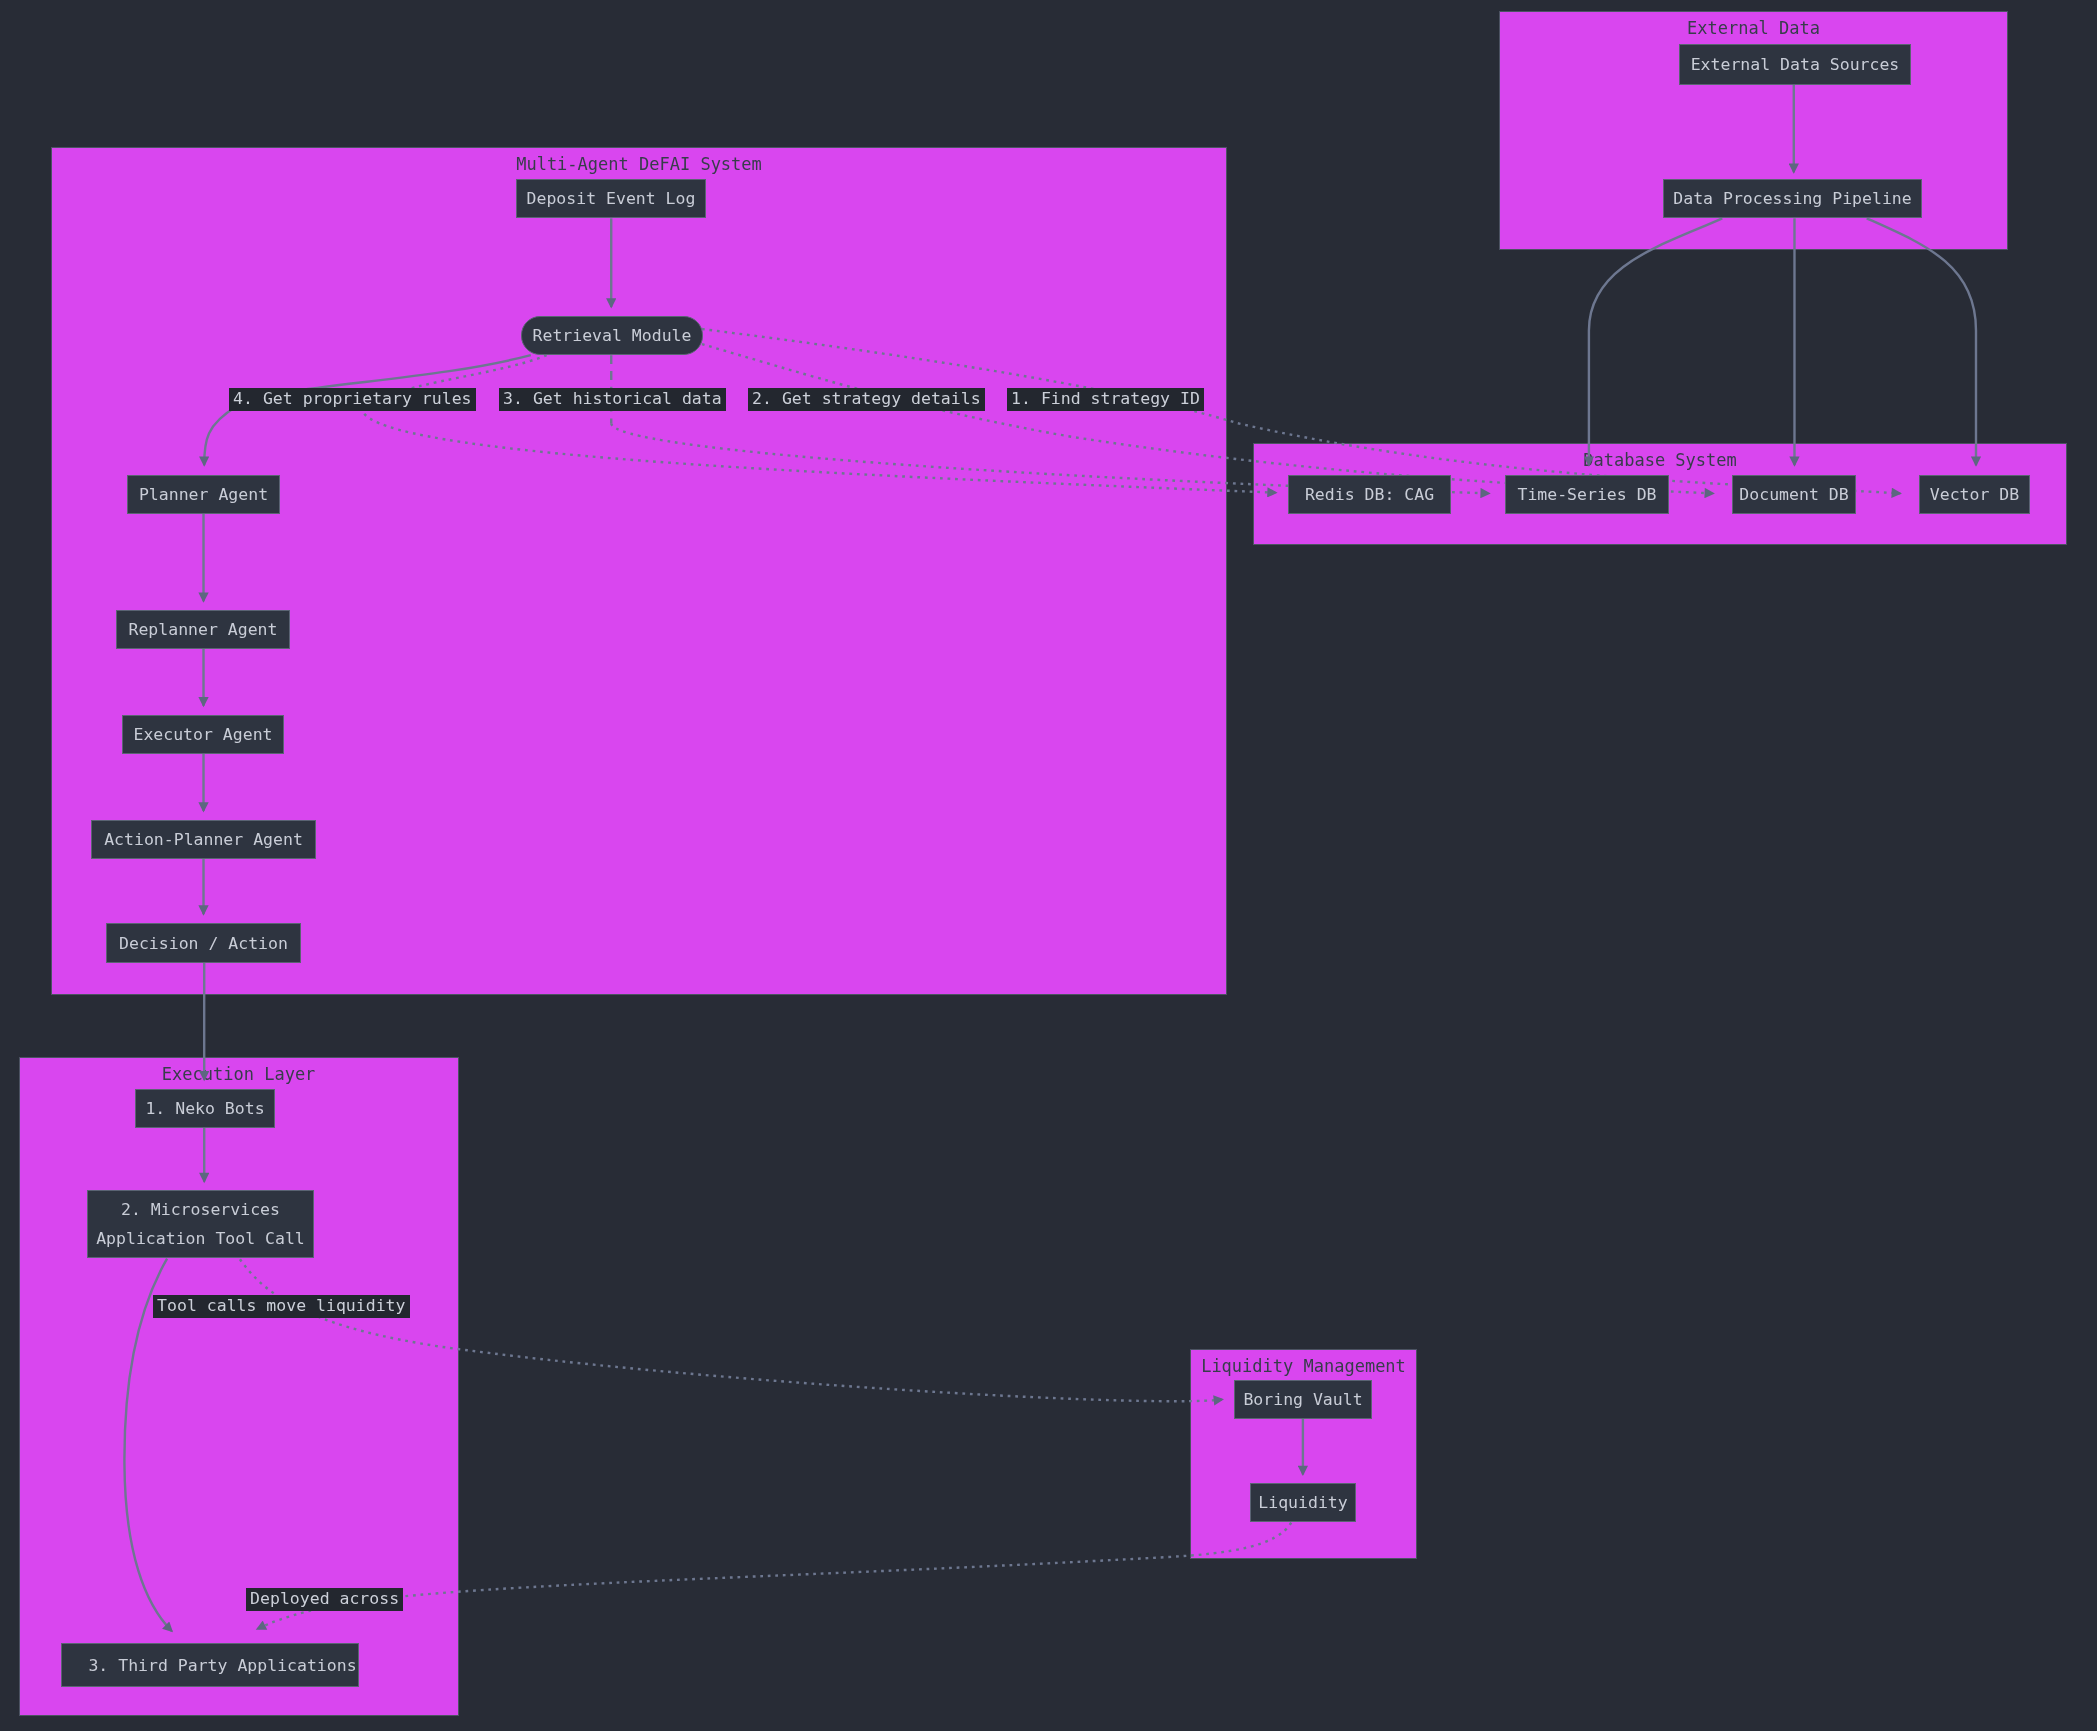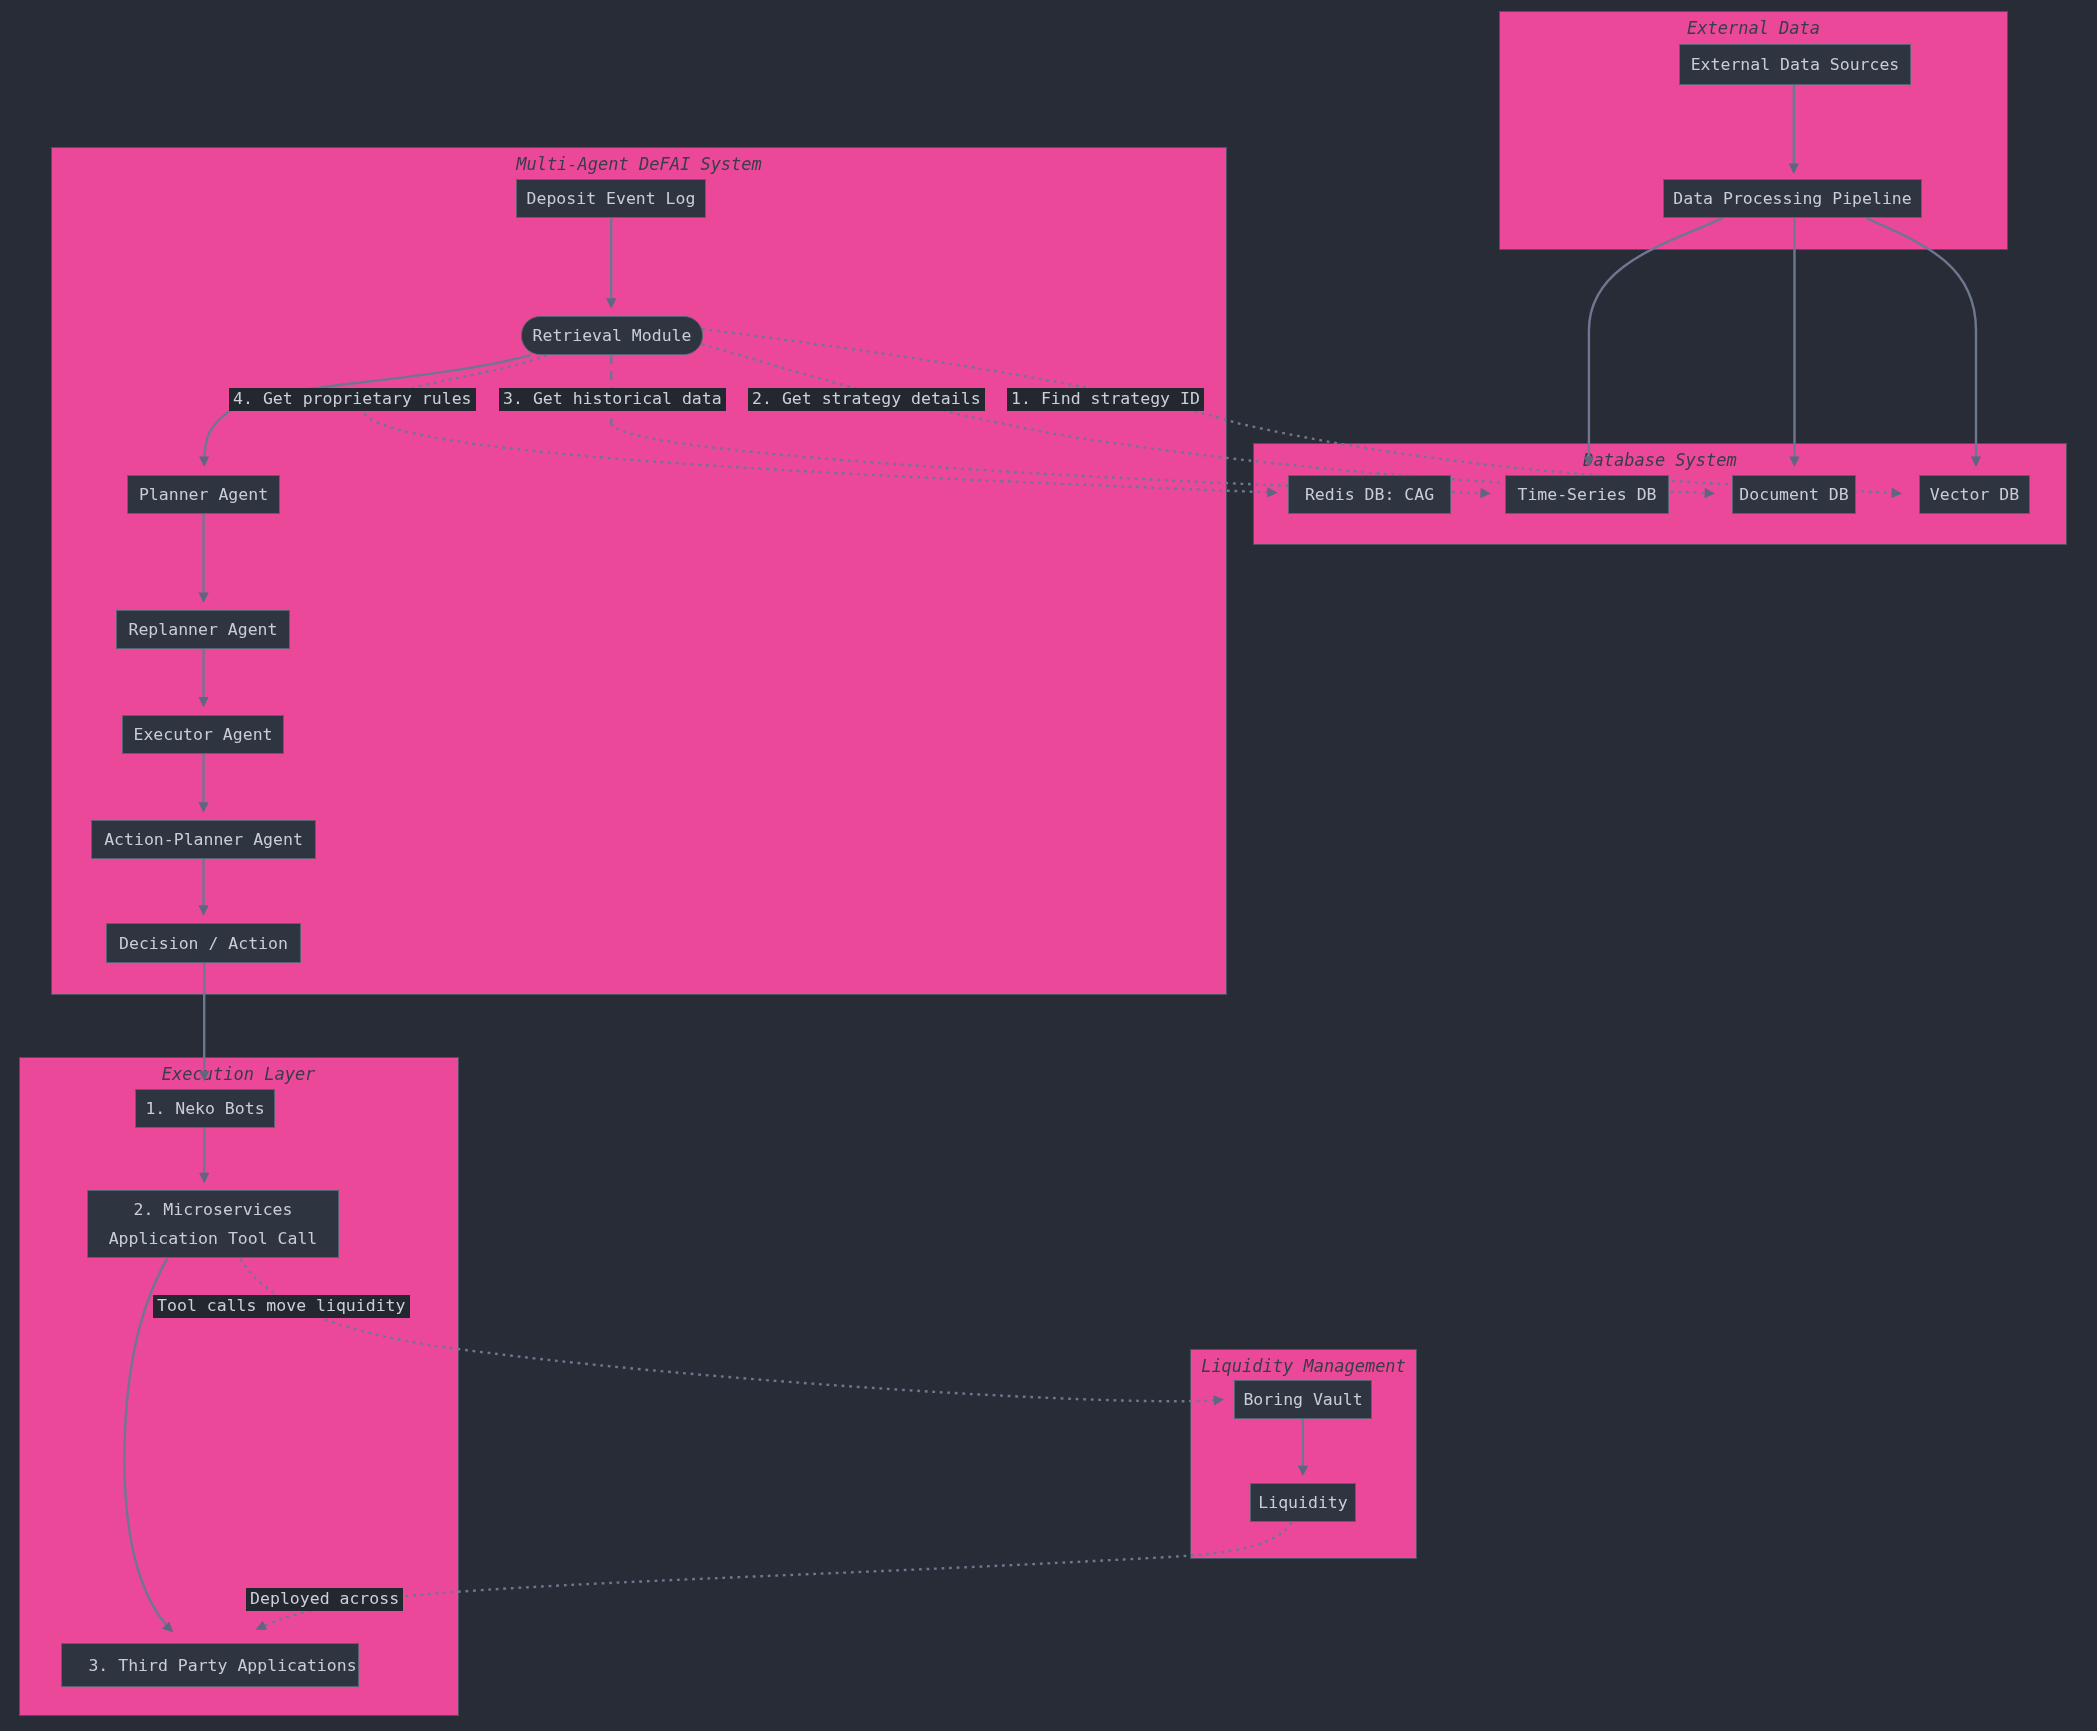--- a/index.html
+++ b/index.html
@@ -6,24 +6,23 @@
   .stage {
     position: relative;
     width: 2097px;
     height: 1732px;
     background: #282c36;
     font-family: "DejaVu Sans Mono", "Liberation Mono", monospace;
     overflow: hidden;
   }
   .container {
     position: absolute;
-    background: #ec4899;
+    background: #d946ef;
     border: 1.4px solid #4c5362;
     box-sizing: border-box;
-    font-style: italic;
   }
   .container-title {
     position: absolute;
     top: 5.5px;
     left: 0;
     width: 100%;
     text-align: center;
     font-size: 17px;
     color: #373d4a;
     letter-spacing: 0px;
@@ -140,21 +139,21 @@
   <div class="node" style="left:1288px; top:475px; width:163px; height:39px;">Redis DB: CAG</div>
 
   <div class="node" style="left:1505px; top:475px; width:164px; height:39px;">Time-Series DB</div>
 
   <div class="node" style="left:1732px; top:475px; width:124px; height:39px;">Document DB</div>
 
   <div class="node" style="left:1919px; top:475px; width:111px; height:39px;">Vector DB</div>
 
   <div class="node" style="left:135px; top:1089px; width:140px; height:39px;">1. Neko Bots</div>
 
-  <div class="node" style="left:87px; top:1190px; width:252px; height:68px;">2. Microservices Application Tool Call</div>
+  <div class="node" style="left:87px; top:1190px; width:227px; height:68px;">2. Microservices Application Tool Call</div>
 
   <div class="node" style="left:61px; top:1643px; width:298px; height:44px;padding-left:25px;">3. Third Party Applications</div>
 
   <div class="node" style="left:1234px; top:1380px; width:138px; height:39px;">Boring Vault</div>
 
   <div class="node" style="left:1250px; top:1483px; width:106px; height:39px;">Liquidity</div>
 
   <div class="edge-label" style="left:229px; top:388px;">4. Get proprietary rules</div>
 
   <div class="edge-label" style="left:499px; top:388px;">3. Get historical data</div>

